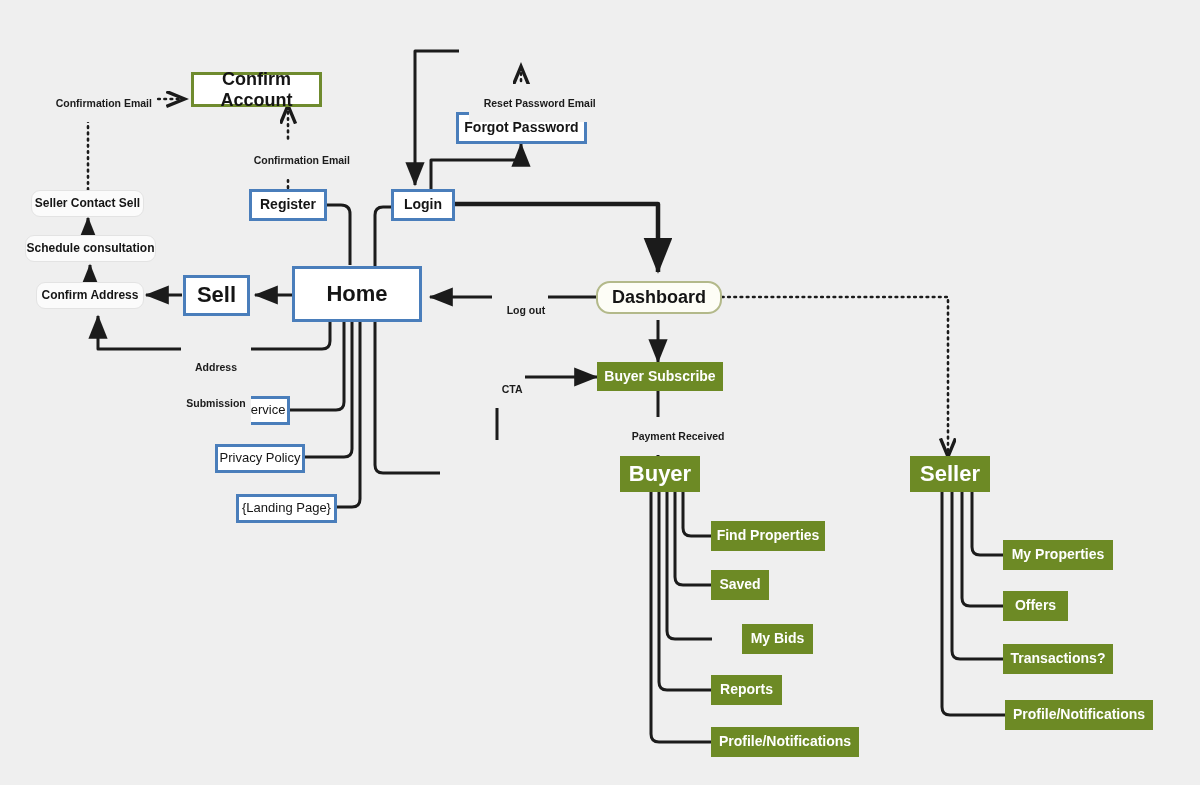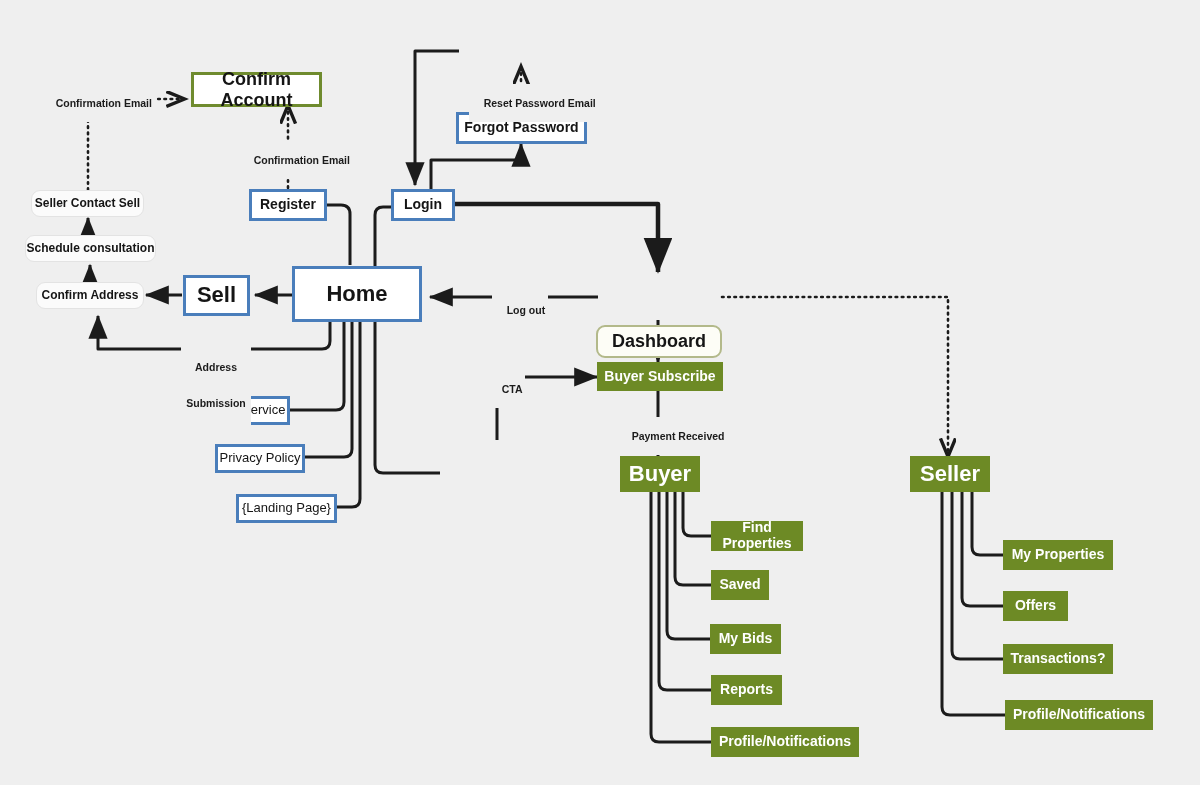--- a/index.html
+++ b/index.html
@@ -22,21 +22,21 @@
   }
   
   .n-blue{background:#ffffff;border:3px solid #4a7ebb;}
   
   .n-olive{background:#ffffff;border:3px solid #6f8b2e;}
   
   .n-green{background:#6d8a25;color:#ffffff;border:none;}
   
   .n-pill{background:#fbfbfb;border:1px solid #e3e3e3;border-radius:9px;}
   
-  .n-cream{background:#fdfdf6;border:2px solid #b3b98a;border-radius:9px;margin-top:44px;}
+  .n-cream{background:#fdfdf6;border:2px solid #b3b98a;border-radius:14px;}
 
   .t-xl{font-size:22px;font-weight:bold;}
   .t-lg{font-size:18px;font-weight:bold;}
   .t-md{font-size:14px;font-weight:bold;}
   .t-sm{font-size:12px;font-weight:bold;}
   .t-reg{font-size:13px;font-weight:normal;}
 
   .edge-label{
     position:absolute;
     font-size:10.5px;font-weight:bold;color:#1b1b1b;
@@ -178,29 +178,29 @@
   </div>
 
   <div class="node n-green t-xl" style="left:620px;top:456px;width:80px;height:36px;">
     <span>Buyer</span>
   </div>
 
   <div class="node n-green t-xl" style="left:910px;top:456px;width:80px;height:36px;">
     <span>Seller</span>
   </div>
 
-  <div class="node n-green t-md" style="left:711px;top:521px;width:92px;height:30px;">
+  <div class="node n-green t-md" style="left:711px;top:521px;width:114px;height:30px;">
     <span>Find Properties</span>
   </div>
 
   <div class="node n-green t-md" style="left:711px;top:570px;width:58px;height:30px;">
     <span>Saved</span>
   </div>
 
-  <div class="node n-green t-md" style="left:710px;top:624px;width:71px;height:30px;">
+  <div class="node n-green t-md" style="left:742px;top:624px;width:71px;height:30px;">
     <span>My Bids</span>
   </div>
 
   <div class="node n-green t-md" style="left:711px;top:675px;width:71px;height:30px;">
     <span>Reports</span>
   </div>
 
   <div class="node n-green t-md" style="left:711px;top:727px;width:148px;height:30px;">
     <span>Profile/Notifications</span>
   </div>

